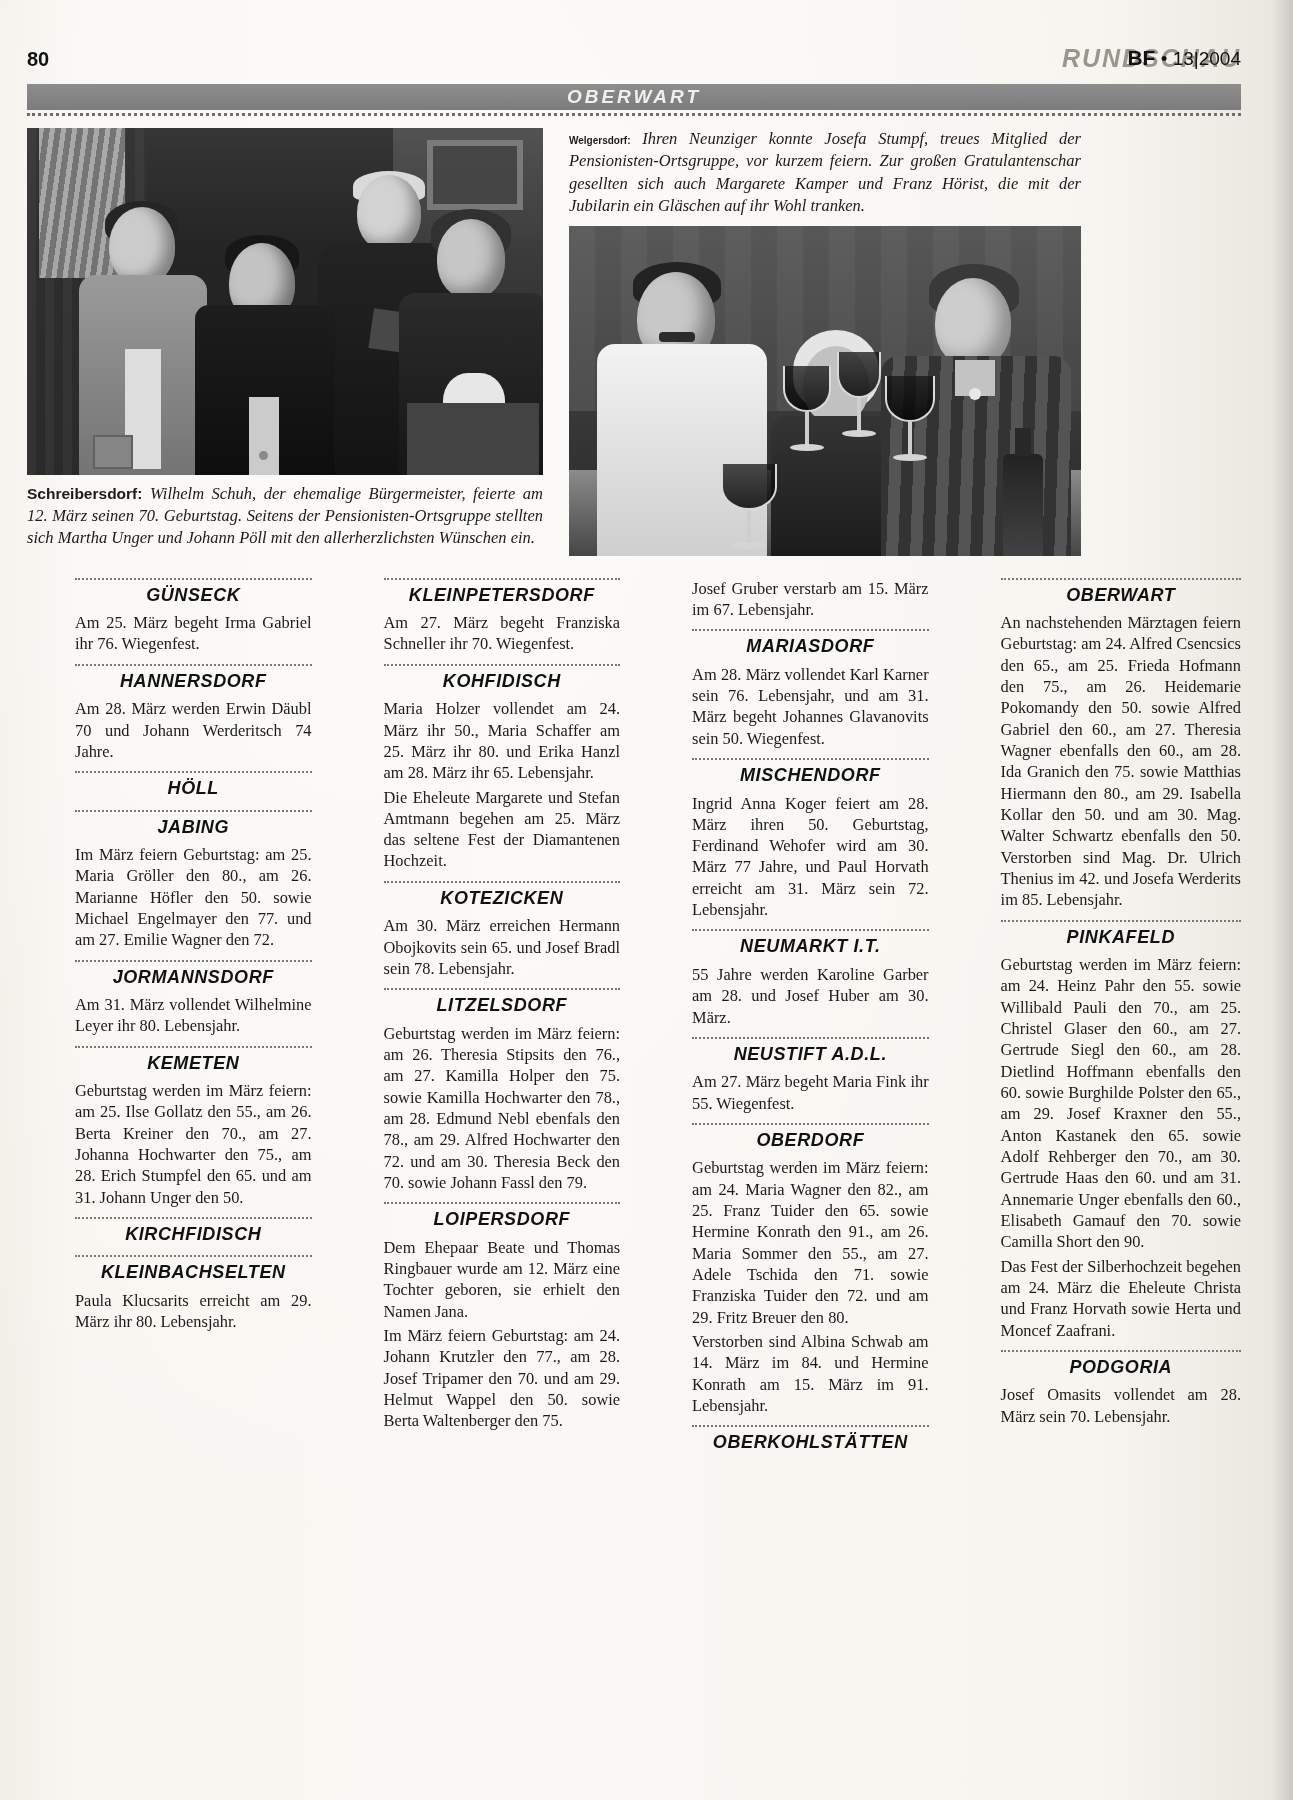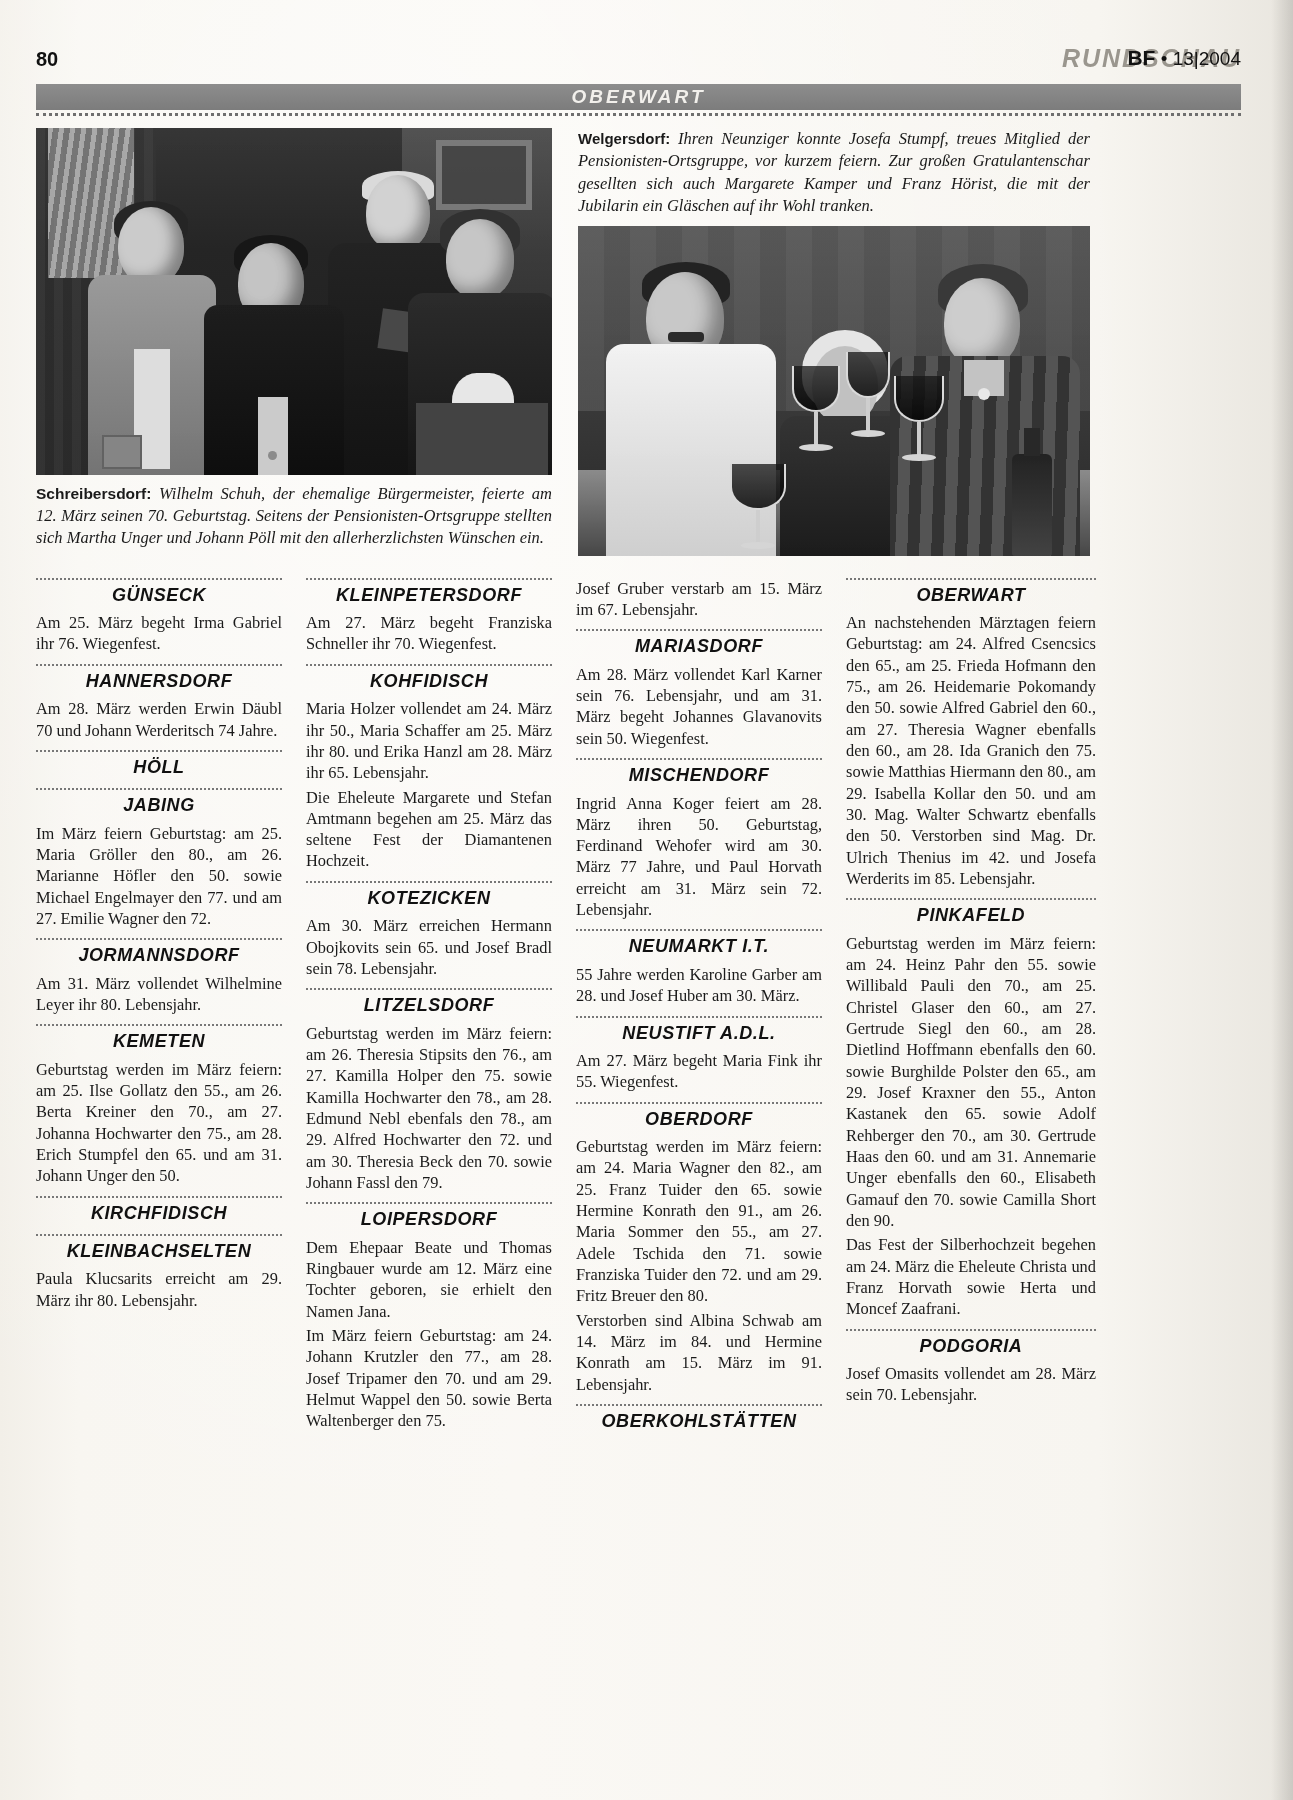--- a/index.html
+++ b/index.html
@@ -22,21 +22,21 @@
       linear-gradient(90deg, #f2efe8 0%, #f8f6f1 6%, #faf8f4 40%, #f7f5f0 85%, #e9e6df 100%);
   }
   .right-edge {
     position: absolute;
     top: 0; right: 0; width: 22px; height: 100%;
     background: linear-gradient(90deg, rgba(0,0,0,0.00), rgba(0,0,0,0.13));
   }
   .page {
     position: absolute;
     inset: 0;
-    padding: 40px 52px 0 36px;
+    padding: 40px 52px 0 27px;
   }
 
   
   .masthead {
     position: relative;
     height: 40px;
   }
   .folio {
     position: absolute; left: 0; top: 8px;
     font-family: "Liberation Sans", sans-serif;
@@ -108,32 +108,33 @@
     margin-top: 8px;
     text-align: justify;
   }
   .caption b { font-style: normal; font-family: "Liberation Sans", sans-serif; font-weight: bold; font-size: 15.5px; }
   .lead {
     font-size: 16.5px;
     line-height: 1.36;
     font-style: italic;
     text-align: justify;
   }
-  .lead b { font-style: normal; font-family: "Liberation Sans", sans-serif; font-weight: bold; font-size: 15px; }
+  .lead b { font-style: normal; font-family: "Liberation Sans", sans-serif; font-weight: bold; font-size: 10px; }
 
   
   .columns {
     display: flex;
     gap: 24px;
     margin-top: 22px;
   }
   .col {
     width: 246px;
     font-size: 16.4px;
     line-height: 1.30;
+    margin-left: 48px;
   }
   .col.col4 { width: 250px; }
 
   .sep {
     border-top: 2px dotted #777;
     margin: 9px 0 4px 0;
     height: 0;
   }
   .sep.first { margin-top: 0; }
   h2.place {

